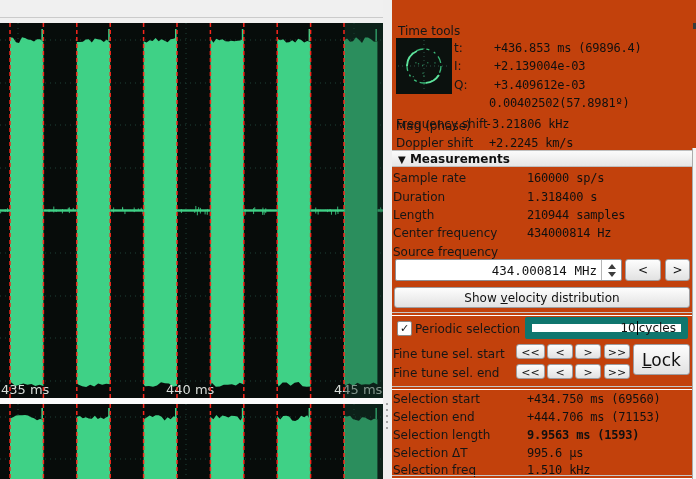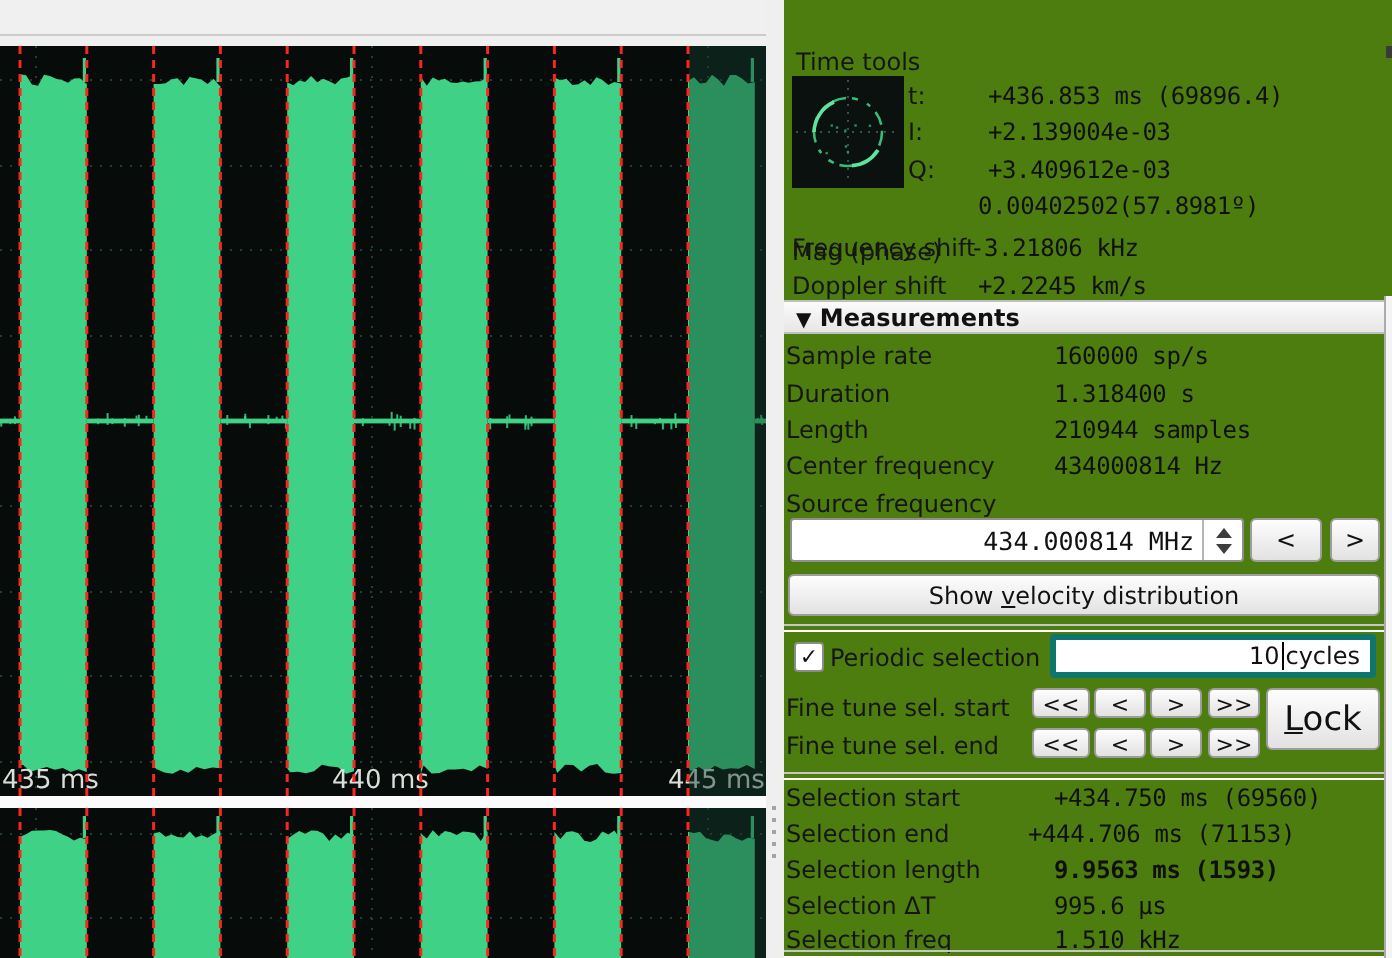--- a/index.html
+++ b/index.html
@@ -12,38 +12,38 @@
   
   #wfpane{left:0;top:23px;width:383px;height:456px;background:#070c0a;}
   #wf1{left:0;top:23px;}
   #wfsep{left:0;top:398px;width:383px;height:6px;background:#fbfbfb;}
   #wf2{left:0;top:404px;}
   
   #splitter{left:383px;top:0;width:9px;height:479px;background:#efefef;}
   #splitter-handle{left:386px;top:403px;width:3px;height:28px;}
   #splitter-handle i{display:block;width:2px;height:2px;background:#a3a3a3;margin:0 0 4px 0;}
   
-  #panel{left:392px;top:0;width:304px;height:479px;background:#4d7c0f;font-size:12px;}
+  #panel{left:392px;top:0;width:304px;height:479px;background:#c2410c;font-size:12px;}
   .lab{position:absolute;white-space:pre;color:#161616;}
   .val{position:absolute;white-space:pre;font-family:"DejaVu Sans Mono","Liberation Mono",monospace;color:#101010;letter-spacing:-0.2px;}
   .hdr{position:absolute;left:0;top:150px;width:300px;height:17px;
        background:linear-gradient(#fbfbfb,#e6e6e6);border-top:1px solid #bfbfbf;border-bottom:1px solid #bfbfbf;
        font-weight:bold;padding:1px 0 0 6px;box-sizing:border-box;}
   .sep{position:absolute;left:0;width:300px;height:2px;border-top:1px solid #c6c6c6;border-bottom:1px solid #fff;}
   .btn{position:absolute;background:linear-gradient(#fdfdfd,#e2e2e2);border:1px solid #9d9da0;border-radius:3px;
        display:flex;align-items:center;justify-content:center;font-size:12px;color:#111;box-sizing:border-box;cursor:default;}
   .inp{position:absolute;background:#fff;border:1px solid #8f8f92;border-radius:2px;box-sizing:border-box;
        display:flex;align-items:center;font-family:"DejaVu Sans Mono","Liberation Mono",monospace;}
   .spinarrows{position:absolute;right:0;top:0;width:19px;height:100%;border-left:1px solid #b5b5b5;
        display:flex;flex-direction:column;align-items:center;justify-content:center;gap:3px;}
   .tri-up{width:0;height:0;border-left:4px solid transparent;border-right:4px solid transparent;border-bottom:5px solid #3d3d3d;}
   .tri-dn{width:0;height:0;border-left:4px solid transparent;border-right:4px solid transparent;border-top:5px solid #3d3d3d;}
   #chk{left:5px;top:321px;width:13px;height:13px;background:#fff;border:1px solid #8b8b8b;border-radius:2px;
        display:flex;align-items:center;justify-content:center;font-size:11px;line-height:11px;color:#111;}
-  #p-input{left:133px;top:317px;width:163px;height:22px;border:3px solid #0f766e;justify-content:flex-end;padding-right:5px;
+  #p-input{left:133px;top:317px;width:163px;height:22px;border:7px solid #0f766e;justify-content:flex-end;padding-right:5px;
        font-family:"DejaVu Sans","Liberation Sans",sans-serif;}
   #caret{width:1px;height:14px;background:#000;margin:0 1px;}
   .fbtn{height:15px;font-size:11px;padding-top:1px;}
   #scrollline{left:300px;top:148px;width:1px;height:331px;background:#ababab;}
   #scrollstrip{left:301px;top:148px;width:3px;height:331px;background:#f4f4f4;}
   #edgemark{left:693px;top:23px;width:3px;height:6px;background:#3a3a3a;}
   u{text-decoration:underline;}
 </style>
 </head>
 <body>
@@ -277,21 +277,21 @@
 
   <div class="btn" style="left:241px;top:344px;width:57px;height:31px;font-size:17px;">
     <span><u>L</u><span>ock</span></span>
   </div>
 
   <div class="sep" style="top:386px;"></div>
 
   <div class="lab" style="left:1px;top:392px;">Selection start</div>
   <div class="val" style="left:135px;top:392px;">+434.750 ms (69560)</div>
   <div class="lab" style="left:1px;top:410px;">Selection end</div>
-  <div class="val" style="left:122px;top:410px;">+444.706 ms (71153)</div>
+  <div class="val" style="left:135px;top:410px;">+444.706 ms (71153)</div>
   <div class="lab" style="left:1px;top:428px;">Selection length</div>
   <div class="val" style="left:135px;top:428px;font-weight:bold;">9.9563 ms (1593)</div>
   <div class="lab" style="left:1px;top:446px;">Selection ΔT</div>
   <div class="val" style="left:135px;top:446px;">995.6 µs</div>
   <div class="lab" style="left:1px;top:463px;">Selection freq</div>
   <div class="val" style="left:135px;top:463px;">1.510 kHz</div>
 
   <div class="sep" style="top:475px;"></div>
 
   <div class="abs" id="scrollline"></div>

